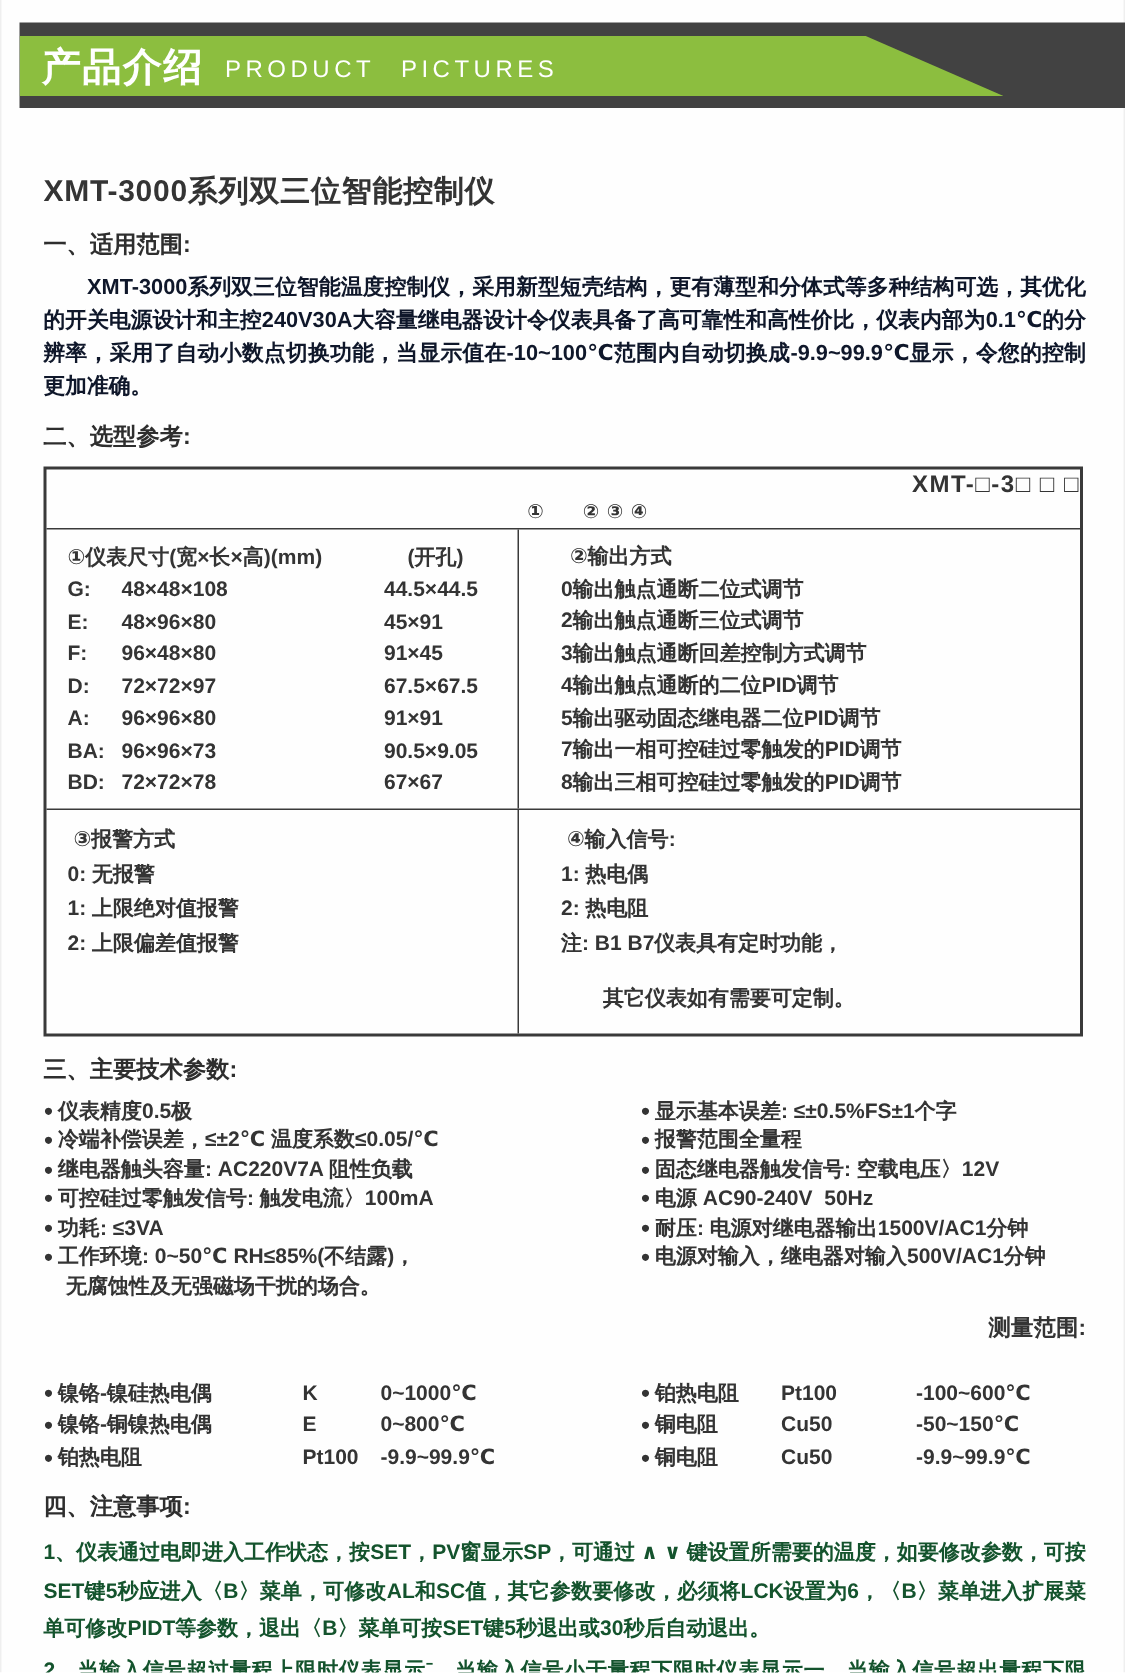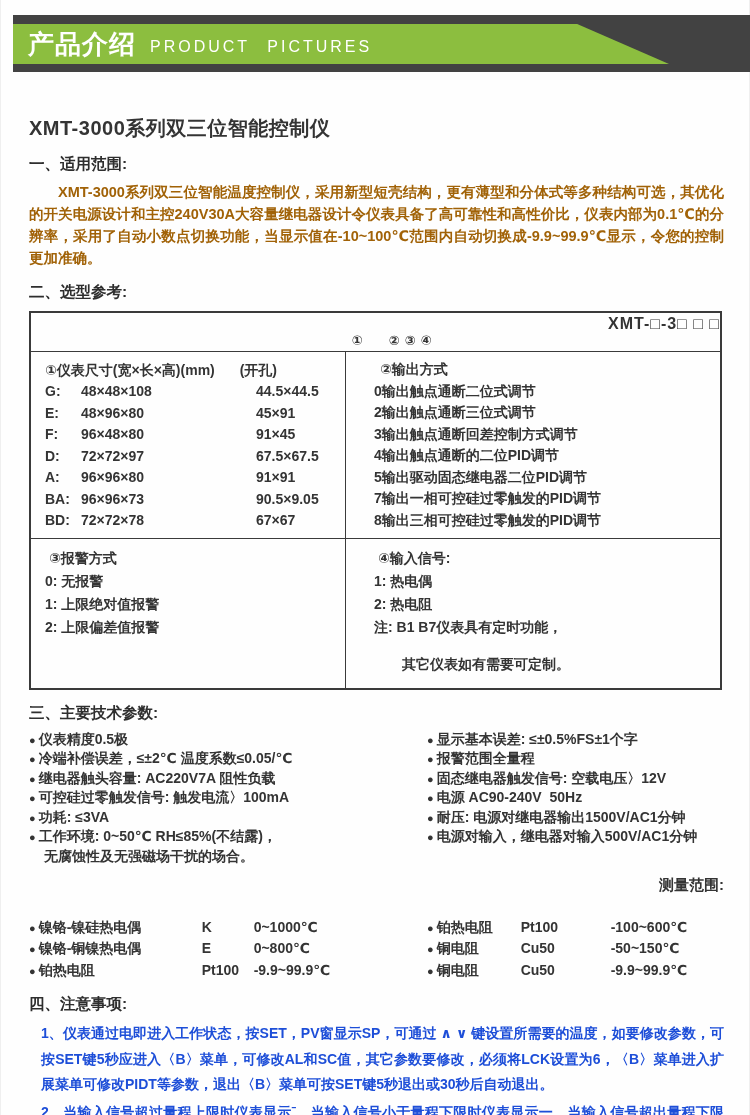--- a/index.html
+++ b/index.html
@@ -15,35 +15,35 @@
     display:flex; align-items:center; padding-left:15px; }
   .banner-cn { color:#fff; font-size:26px; font-weight:700; letter-spacing:1px; }
   .banner-en { color:#fff; font-size:16px; font-weight:500; letter-spacing:3px; word-spacing:10px;
     margin-left:14px; padding-top:5px; }
 
   
   .content { position:absolute; left:28px; top:103px; width:695px; }
   .doc-title { font-size:20px; line-height:26px; font-weight:700; margin-top:12px; letter-spacing:0.5px; }
   .sec-h { font-size:15.5px; line-height:22px; font-weight:700; margin-top:12px; color:#2e2e2e; }
   .para { margin-top:6px; font-size:14.5px; line-height:22px; text-align:justify;
-    text-indent:2em; font-weight:600; color:#a16207; }
+    text-indent:2em; font-weight:600; color:#0f172a; }
 
   
   .sel-table { margin-top:8px; border:2px solid #3a3a3a; width:693px; }
   .sel-head { border-bottom:1px solid #3a3a3a; text-align:center; padding:2px 0 3px; }
   .model-line { font-size:16px; font-weight:700; letter-spacing:1px;text-align:right; }
   .marks-line { font-size:13px; font-weight:600; transform:translateX(16px); }
   .marks-line span:nth-child(1){ margin-right:26px; }
   .marks-line span:nth-child(2){ margin-right:5px; }
   .marks-line span:nth-child(3){ margin-right:5px; }
   .sel-body { display:flex; }
   .sel-left { width:315px; border-right:1px solid #3a3a3a; padding:7px 6px 6px 14px; }
   .sel-right { flex:1; padding:7px 6px 6px 28px; }
   .size-title { display:flex; font-size:14px; font-weight:700; line-height:22px; }
-  .size-title .st-hole { margin-left:auto; margin-right:62px; }
+  .size-title .st-hole { margin-left:auto; margin-right:30px; }
   .size-row { display:flex; font-size:14px; font-weight:600; line-height:21.5px; white-space:pre-wrap; }
   .sc { width:36px; } .sd { width:175px; }
   .oline { font-size:14px; font-weight:600; line-height:21.5px; }
   .o-title { font-weight:700; margin-left:6px; }
   .sel-body2 { display:flex; border-top:1px solid #3a3a3a; }
   .b2-left { width:315px; border-right:1px solid #3a3a3a; padding:8px 6px 12px 14px; }
   .b2-right { flex:1; padding:8px 6px 12px 28px; }
   .b2-line { font-size:14px; font-weight:600; line-height:23px; }
   .b2-title { font-weight:700; margin-left:4px; }
   .b2-note2 { padding-left:28px;margin-top:14px; }
@@ -63,21 +63,21 @@
   .range-row { display:flex; font-size:14px; font-weight:600; line-height:21.5px; white-space:pre-wrap; }
   .range-row::before { content:"●"; font-size:11px; margin-right:3px; position:relative; top:1px; }
   .rl-n { width:163px; } .rl-c { width:52px; }
   .rr-n { width:84px; } .rr-c { width:90px; }
   .ghost { opacity:0.13; font-size:13px; height:11px; overflow:hidden; line-height:11px;
     filter:blur(0.3px); font-weight:600; }
 
   
   .notes { margin-top:6px; }
   .note { font-size:14px; font-weight:600; line-height:25.5px; text-align:justify;
-    color:#1d4ed8; margin-bottom:2px; white-space:pre-wrap;margin-left:12px; }
+    color:#14532d; margin-bottom:2px; white-space:pre-wrap; }
 </style>
 </head>
 <body>
 
 <div class="page">
 
   <div class="banner">
     <div class="banner-green">
       <span class="banner-cn">产品介绍</span>
       <span class="banner-en">PRODUCT  PICTURES</span>

